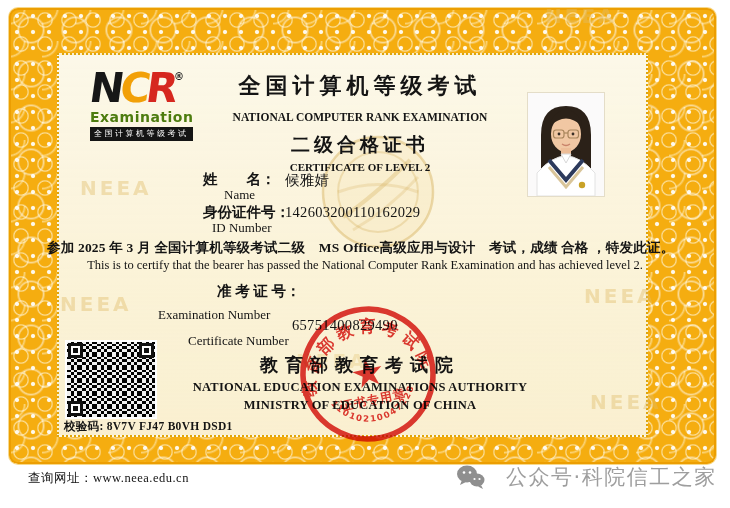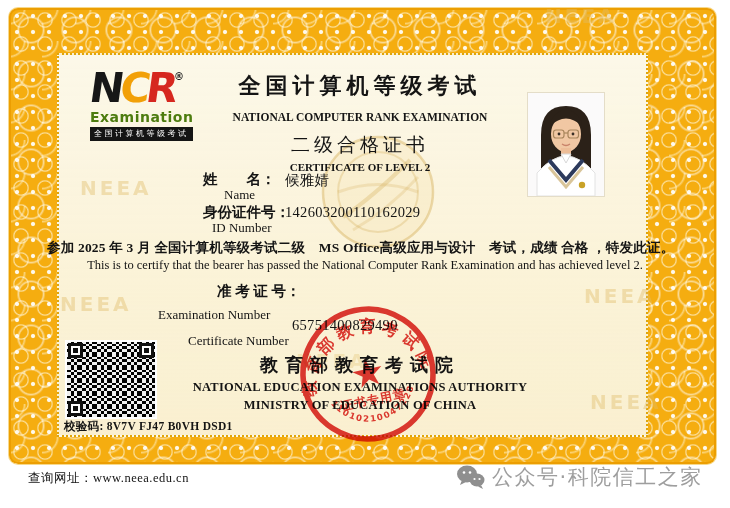--- a/index.html
+++ b/index.html
@@ -38,21 +38,21 @@
   .logo-word{color:#4d7c0f;font-weight:bold;font-size:14px;margin-top:0;
     font-family:"DejaVu Sans","Liberation Sans",sans-serif;letter-spacing:.5px;}
   .logo-bar{background:#141414;color:#fff;font-size:8px;line-height:1;padding:3px 4px;margin-top:2px;
     letter-spacing:2.5px;white-space:nowrap;width:max-content;
     font-family:"DejaVu Sans","Liberation Sans",sans-serif;}
 
   
   .titles{position:absolute;left:65px;top:71px;width:590px;text-align:center;}
   .t-cn{font-size:22px;font-weight:bold;letter-spacing:5px;}
   .t-en{font-size:11.5px;font-weight:bold;margin-top:10px;}
-  .l-cn{font-size:19px;font-weight:normal;letter-spacing:4px;margin-top:9px;}
+  .l-cn{font-size:19px;font-weight:bold;letter-spacing:4px;margin-top:9px;}
   .l-en{font-size:11px;font-weight:bold;margin-top:3px;}
 
   
   .photo{position:absolute;left:528px;top:93px;width:76px;height:103px;background:#fbfbfb;
     box-shadow:0 0 0 1px #e4ddc8;}
 
   
   .abs{position:absolute;}
   .lbl{font-weight:bold;font-size:14.5px;white-space:pre;}
   .val{font-size:14.5px;letter-spacing:.3px;}
@@ -77,21 +77,21 @@
   .qf.tl{left:1px;top:1px;} .qf.tr{right:1px;top:1px;} .qf.bl{left:1px;bottom:1px;}
 
   .check{position:absolute;left:64px;top:419px;font-size:11.5px;font-weight:bold;letter-spacing:.3px;}
 
   
   .seal{position:absolute;left:297px;top:303px;width:142px;height:142px;transform:rotate(-12deg);
     mix-blend-mode:multiply;opacity:.92;}
 
   
   .footer-url{position:absolute;left:28px;top:470px;font-size:12.5px;letter-spacing:.5px;}
-  .wechat-wm{position:absolute;left:456px;top:463px;display:flex;align-items:center;gap:6px;}
+  .wechat-wm{position:absolute;left:456px;top:463px;display:flex;align-items:center;gap:20px;}
   .wechat-text{font-family:"DejaVu Sans","Liberation Sans",sans-serif;font-size:21px;color:#9e9e9e;
     letter-spacing:1.5px;}
 </style>
 </head>
 <body>
 
 <div class="page">
 
   <div class="gold-band"></div>
   <div class="panel"></div>

